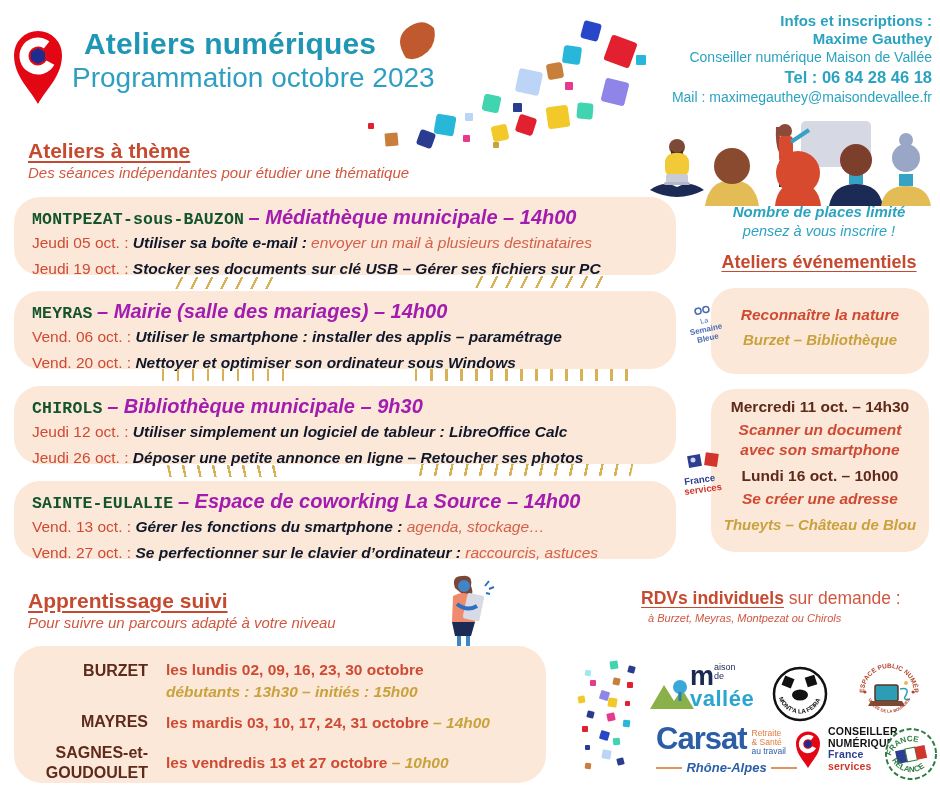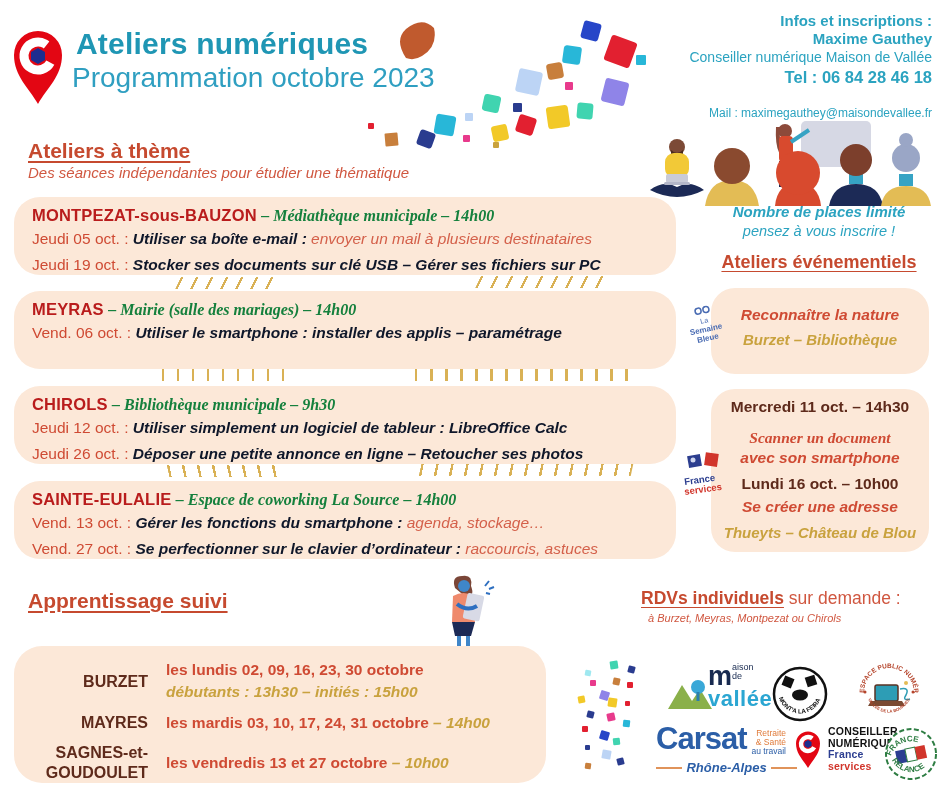--- a/index.html
+++ b/index.html
@@ -7,52 +7,52 @@
         font-family:"Liberation Sans",sans-serif;}
   .abs{position:absolute;}
 
   
   .hd-title{font-size:30px;font-weight:bold;color:#1f96b4;letter-spacing:.2px;}
   .hd-sub{font-size:28px;font-weight:400;color:#2f9fc1;}
   .contact{color:#2ba3c0;text-align:right;line-height:18px;}
   .c-b15{font-weight:bold;font-size:15px;}
   .c-r14{font-size:14px;}
   .c-b16{font-weight:bold;font-size:16.5px;margin-top:2px;}
-  .c-r13{font-size:12px;margin-top:18px;}
+  .c-r13{font-size:14px;margin-top:2px;}
 
   
   .sec-head{font-size:21px;font-weight:bold;color:#c64a2f;text-decoration:underline;text-underline-offset:3px;}
   .sec-sub{font-size:15px;font-style:italic;color:#d05740;}
 
   
   .tcard{position:absolute;left:14px;width:662px;height:78px;background:#fce8d8;border-radius:26px;
          box-sizing:border-box;padding:9px 18px 0 18px;}
-  .place{font-size:16.5px;font-weight:bold;color:#b91c1c;letter-spacing:.2px;}
-  .venue{font-size:16px;font-weight:bold;font-style:italic;color:#15803d;font-family:Liberation Serif, serif;}
+  .place{font-size:16.5px;font-weight:bold;color:#14532d;letter-spacing:.2px;font-family:Liberation Mono, monospace;}
+  .venue{font-size:20px;font-weight:bold;font-style:italic;color:#a21caf;}
   .sess{font-size:15.5px;line-height:24px;margin-top:2px;white-space:nowrap;}
   .sd{font-weight:normal;color:#cf4a33;}
   .sb{font-weight:bold;font-style:italic;color:#0f172a;}
   .sr{font-style:italic;color:#d4604a;}
 
   .fringe{position:absolute;height:12px;
     background:repeating-linear-gradient(90deg,#d9b155 0,#d9b155 2.5px,transparent 2.5px,transparent 15px);}
 
   
   .note1{font-size:15px;font-weight:bold;font-style:italic;color:#2ba3c0;text-align:center;}
   .note2{font-size:14.5px;font-style:italic;color:#2ba3c0;text-align:center;}
   .ecard{position:absolute;left:711px;width:218px;background:#fce8d8;border-radius:24px;
          box-sizing:border-box;text-align:center;}
   .ed{font-size:15.5px;font-weight:bold;color:#5e2a1b;}
   .et{font-size:15.5px;font-weight:bold;font-style:italic;color:#cf4a33;line-height:20px;}
   .ev{font-size:15px;font-weight:bold;font-style:italic;color:#c9a23e;}
 
   
   .lcard{position:absolute;left:14px;top:646px;width:532px;height:137px;background:#fce8d8;
          border-radius:28px;box-sizing:border-box;padding:13px 10px 0 0;}
-  .lrow{display:flex;align-items:center;}
+  .lrow{display:flex;align-items:flex-start;}
   .llab{width:152px;text-align:right;font-size:16px;font-weight:bold;color:#5e2a1b;
         flex-shrink:0;padding-right:18px;box-sizing:border-box;line-height:20px;}
   .lr1{font-size:15.5px;font-weight:bold;color:#cf4a33;line-height:22px;white-space:nowrap;}
   .lr2{font-size:15.5px;font-weight:bold;font-style:italic;color:#c9a23e;line-height:22px;}
   .lgold{font-size:15.5px;font-weight:bold;font-style:italic;color:#c9a23e;}
 
   
   .rdv-head{font-size:17.5px;color:#d05740;}
   .rdv-head b{color:#c64a2f;text-decoration:underline;text-underline-offset:3px;}
   .rdv-sub{font-size:11px;font-style:italic;color:#d05740;}
@@ -76,21 +76,21 @@
 
 <div class="page">
 
   <div class="abs" style="left:10px;top:26px;width:56px;height:80px;">
     <svg width="56" height="80" viewBox="0 0 56 80">
       <path d="M28 78 C19 62 4 50 4 29 A24 24 0 1 1 52 29 C52 50 37 62 28 78 Z" fill="#e30613"></path>
       <circle cx="28" cy="30" r="14" fill="none" stroke="#ffffff" stroke-width="9" stroke-dasharray="68 21" transform="rotate(28 28 30)"></circle>
       <polygon points="28,22 35,26 35,34 28,38 21,34 21,26" fill="#1d2d8f"></polygon>
     </svg>
   </div>
-  <div class="abs hd-title" style="left:76px;top:27px;">Ateliers numériques</div>
+  <div class="abs hd-title" style="left:84px;top:27px;">Ateliers numériques</div>
   <div class="abs hd-sub" style="left:72px;top:62px;">Programmation octobre 2023</div>
 
   <div class="abs" style="left:392px;top:20px;width:46px;height:50px;">
     <svg width="46" height="50" viewBox="0 0 46 50">
       <path d="M8 46 L14 38 Q2 20 14 9 Q30 -4 42 8 Q46 26 30 36 Q22 41 14 38 Z" fill="#c05a2e"></path>
     </svg>
   </div>
 
   <div class="abs contact" style="right:8px;top:12px;">
     <div class="c-b15">Infos et inscriptions :</div>
@@ -149,20 +149,21 @@
 
   <div class="fringe" style="left:178px;top:277px;width:95px;transform:skewX(-25deg);"></div>
   <div class="fringe" style="left:478px;top:276px;width:125px;transform:skewX(-25deg);"></div>
 
   <div class="tcard" style="top:291px;">
     <div>
       <span class="place">MEYRAS</span>
       <span class="venue">– Mairie (salle des mariages) – 14h00</span>
     </div>
     <div class="sess"><span class="sd">Vend. 06 oct. : </span><span class="sb">Utiliser le smartphone : installer des applis – paramétrage</span><span class="sr"></span></div>
+    <div class="sess"><span class="sd">Vend. 20 oct. : </span><span class="sb">Nettoyer et optimiser son ordinateur sous Windows</span><span class="sr"></span></div>
   </div>
 
   <div class="fringe" style="left:162px;top:369px;width:122px;"></div>
   <div class="fringe" style="left:415px;top:369px;width:215px;"></div>
 
   <div class="tcard" style="top:386px;">
     <div>
       <span class="place">CHIROLS</span>
       <span class="venue">– Bibliothèque municipale – 9h30</span>
     </div>
@@ -219,38 +220,39 @@
       <circle cx="6" cy="4" r="3" fill="none" stroke="#4a6cb3" stroke-width="1.5"></circle>
       <circle cx="14" cy="4" r="3" fill="none" stroke="#4a6cb3" stroke-width="1.5"></circle>
     </svg>
     <div style="font-size:7px;">La</div>
     <div style="font-size:8px;font-weight:bold;">Semaine</div>
     <div style="font-size:8px;font-weight:bold;">Bleue</div>
   </div>
 
   <div class="ecard" style="top:389px;height:163px;padding-top:9px;">
     <div class="ed">Mercredi 11 oct. – 14h30</div>
-    <div class="et" style="margin-top:12px;font-family:Liberation Serif, serif;">Scanner un document</div>
+    <div class="et" style="margin-top:4px;">Scanner un document</div>
     <div class="et">avec son smartphone</div>
     <div class="ed" style="margin-top:7px;">Lundi 16 oct. – 10h00</div>
     <div class="et" style="margin-top:4px;">Se créer une adresse</div>
     <div class="ev" style="margin-top:7px;">Thueyts – Château de Blou</div>
   </div>
 
   <div class="abs" style="left:684px;top:452px;width:44px;">
     <svg width="40" height="18" viewBox="0 0 40 18">
       <rect x="4" y="3" width="13" height="12" fill="#2c3e8f" transform="rotate(-10 10 9)"></rect>
       <rect x="21" y="1" width="13" height="13" fill="#d1352b" transform="rotate(8 27 7)"></rect>
       <circle cx="9" cy="8" r="2.5" fill="#cfd6ee"></circle>
     </svg>
     <div class="fsvc-txt" style="color:#2c3e8f;">France</div>
     <div class="fsvc-txt" style="color:#d1352b;">services</div>
   </div>
 
   <div class="abs sec-head" style="left:28px;top:589px;">Apprentissage suivi</div>
+  <div class="abs sec-sub" style="left:28px;top:614px;">Pour suivre un parcours adapté à votre niveau</div>
 
   <div class="abs" style="left:437px;top:574px;width:58px;height:76px;">
     <svg width="58" height="76" viewBox="0 0 58 76">
       <path d="M18 14 Q14 2 25 2 Q36 0 34 12 Q38 22 30 24 Z" fill="#7a4638"></path>
       <circle cx="27" cy="12" r="6" fill="#3f86c9"></circle>
       <path d="M16 22 Q27 16 36 22 L38 48 L15 48 Z" fill="#ef8a6d"></path>
       <rect x="28" y="20" width="17" height="26" rx="2" fill="#d8dae6" transform="rotate(12 36 33)"></rect>
       <path d="M20 30 Q30 38 40 32" stroke="#2e6fc0" stroke-width="4" fill="none"></path>
       <path d="M15 48 L38 48 L34 62 L18 62 Z" fill="#1c2a56"></path>
       <rect x="20" y="62" width="4" height="12" fill="#3f86c9"></rect>
@@ -299,21 +301,21 @@
       <div style="position: absolute; left: 623px; top: 720px; width: 7px; height: 7px; background: rgb(40, 183, 216); transform: rotate(6deg); border-radius: 1px;"></div>
       <div style="position: absolute; left: 582px; top: 726px; width: 6px; height: 6px; background: rgb(226, 32, 48); transform: rotate(0deg); border-radius: 1px;"></div>
       <div style="position: absolute; left: 600px; top: 731px; width: 9px; height: 9px; background: rgb(39, 70, 200); transform: rotate(16deg); border-radius: 1px;"></div>
       <div style="position: absolute; left: 613px; top: 738px; width: 7px; height: 7px; background: rgb(64, 212, 176); transform: rotate(-6deg); border-radius: 1px;"></div>
       <div style="position: absolute; left: 585px; top: 745px; width: 5px; height: 5px; background: rgb(42, 60, 143); transform: rotate(0deg); border-radius: 1px;"></div>
       <div style="position: absolute; left: 602px; top: 750px; width: 9px; height: 9px; background: rgb(188, 212, 245); transform: rotate(10deg); border-radius: 1px;"></div>
       <div style="position: absolute; left: 617px; top: 758px; width: 7px; height: 7px; background: rgb(42, 60, 143); transform: rotate(-14deg); border-radius: 1px;"></div>
       <div style="position: absolute; left: 585px; top: 763px; width: 6px; height: 6px; background: rgb(200, 127, 60); transform: rotate(8deg); border-radius: 1px;"></div>
     </div>
 
-  <div class="abs" style="left:668px;top:663px;width:130px;height:52px;">
+  <div class="abs" style="left:650px;top:663px;width:130px;height:52px;">
     <svg width="46" height="40" viewBox="0 0 46 40" style="position:absolute;left:0;top:8px;">
       <path d="M0 38 L14 14 L24 30 L32 18 L44 38 Z" fill="#8ab04a"></path>
       <circle cx="30" cy="16" r="7" fill="#3aa8d8"></circle>
       <rect x="28.5" y="21" width="3" height="9" fill="#2b7fae"></rect>
     </svg>
     <div class="mv-text" style="position:absolute;left:40px;top:0;">
       <span class="mv-m">m</span><span class="mv-sm"><span>aison</span><br><span>de</span></span>
       <div class="mv-val">vallée</div>
     </div>
   </div>
@@ -341,21 +343,21 @@
       <path id="epn-bot-arc" d="M12 40 A23 23 0 0 0 54 40" fill="none"></path>
       <text font-size="4.2" font-weight="bold" fill="#b5452c" font-family="Liberation Sans, sans-serif"><textPath href="#epn-bot-arc">VALLÉE DE LA BOURGES</textPath></text>
       <circle cx="9" cy="33" r="1.5" fill="#b5452c"></circle>
         <circle cx="57" cy="33" r="1.5" fill="#b5452c"></circle>
     </svg>
   </div>
 
   <div class="abs" style="left:656px;top:724px;width:135px;">
     <div style="display:flex;">
       <div class="carsat-big">Carsat</div>
-      <div class="carsat-side" style="margin-left:5px;text-align:right;">
+      <div class="carsat-side" style="margin-left:5px;">
         <div style="color:#e07b3a;">Retraite</div>
         <div style="color:#e07b3a;">&amp; Santé</div>
         <div style="color:#2b5ea7;">au travail</div>
       </div>
     </div>
     <div style="margin-top:2px;white-space:nowrap;"><span class="cline"></span> <span class="carsat-region">Rhône-Alpes</span> <span class="cline"></span></div>
   </div>
 
   <div class="abs" style="left:794px;top:726px;display:flex;align-items:center;">
     <svg width="28" height="40" viewBox="0 0 56 80" style="margin-right:6px;">

